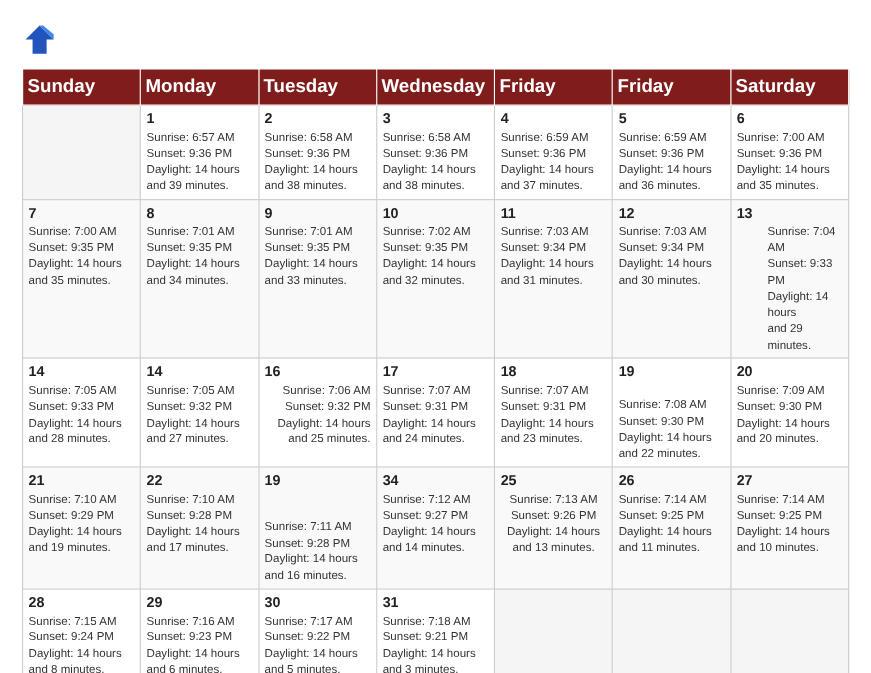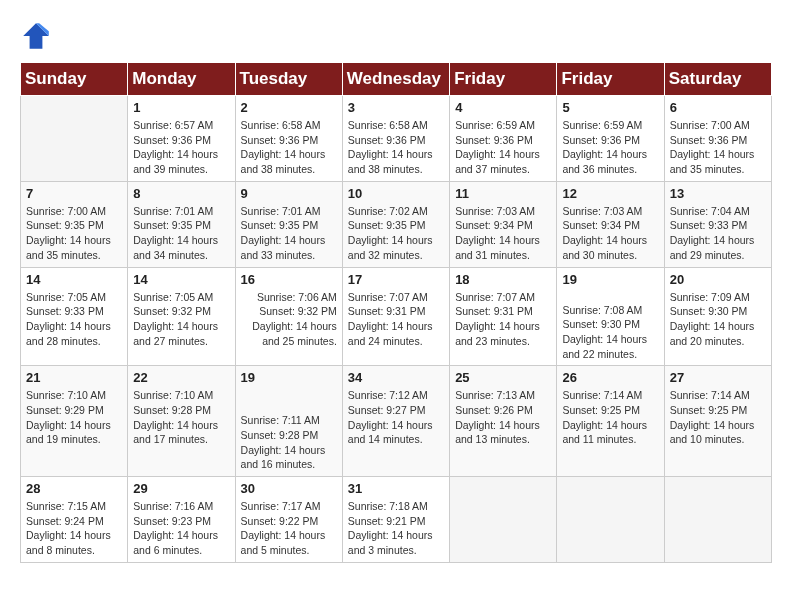--- a/index.html
+++ b/index.html
@@ -205,21 +205,21 @@
         </td>
         <td>
           <span class="day-num">12</span>
           <div class="day-info" style="white-space: pre-line;">Sunrise: 7:03 AM
 Sunset: 9:34 PM
 Daylight: 14 hours
 and 30 minutes.</div>
         </td>
         <td>
           <span class="day-num">13</span>
-          <div class="day-info" style="white-space: pre-line;">Sunrise: 7:04 AM
+          <div class="day-info" style="white-space: pre-line; margin-left: 28px;">Sunrise: 7:04 AM
 Sunset: 9:33 PM
 Daylight: 14 hours
 and 29 minutes.</div>
         </td>
       </tr>
       <tr>
         <td>
           <span class="day-num">14</span>
           <div class="day-info" style="white-space: pre-line;">Sunrise: 7:05 AM
 Sunset: 9:33 PM
@@ -293,21 +293,21 @@
         </td>
         <td>
           <span class="day-num">34</span>
           <div class="day-info" style="white-space: pre-line;">Sunrise: 7:12 AM
 Sunset: 9:27 PM
 Daylight: 14 hours
 and 14 minutes.</div>
         </td>
         <td>
           <span class="day-num">25</span>
-          <div class="day-info" style="white-space: pre-line;">Sunrise: 7:13 AM
+          <div class="day-info" style="white-space: pre-line; text-align: center;">Sunrise: 7:13 AM
 Sunset: 9:26 PM
 Daylight: 14 hours
 and 13 minutes.</div>
         </td>
         <td>
           <span class="day-num">26</span>
           <div class="day-info" style="white-space: pre-line;">Sunrise: 7:14 AM
 Sunset: 9:25 PM
 Daylight: 14 hours
 and 11 minutes.</div>

